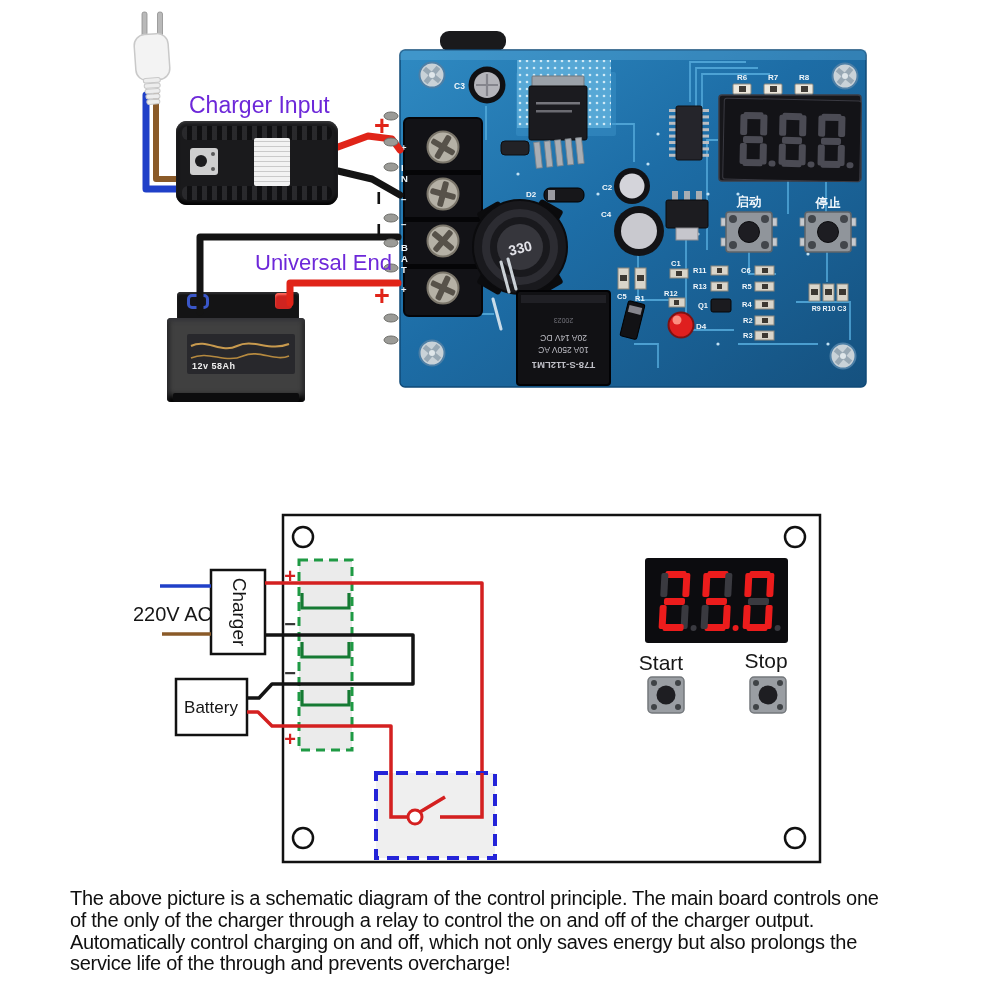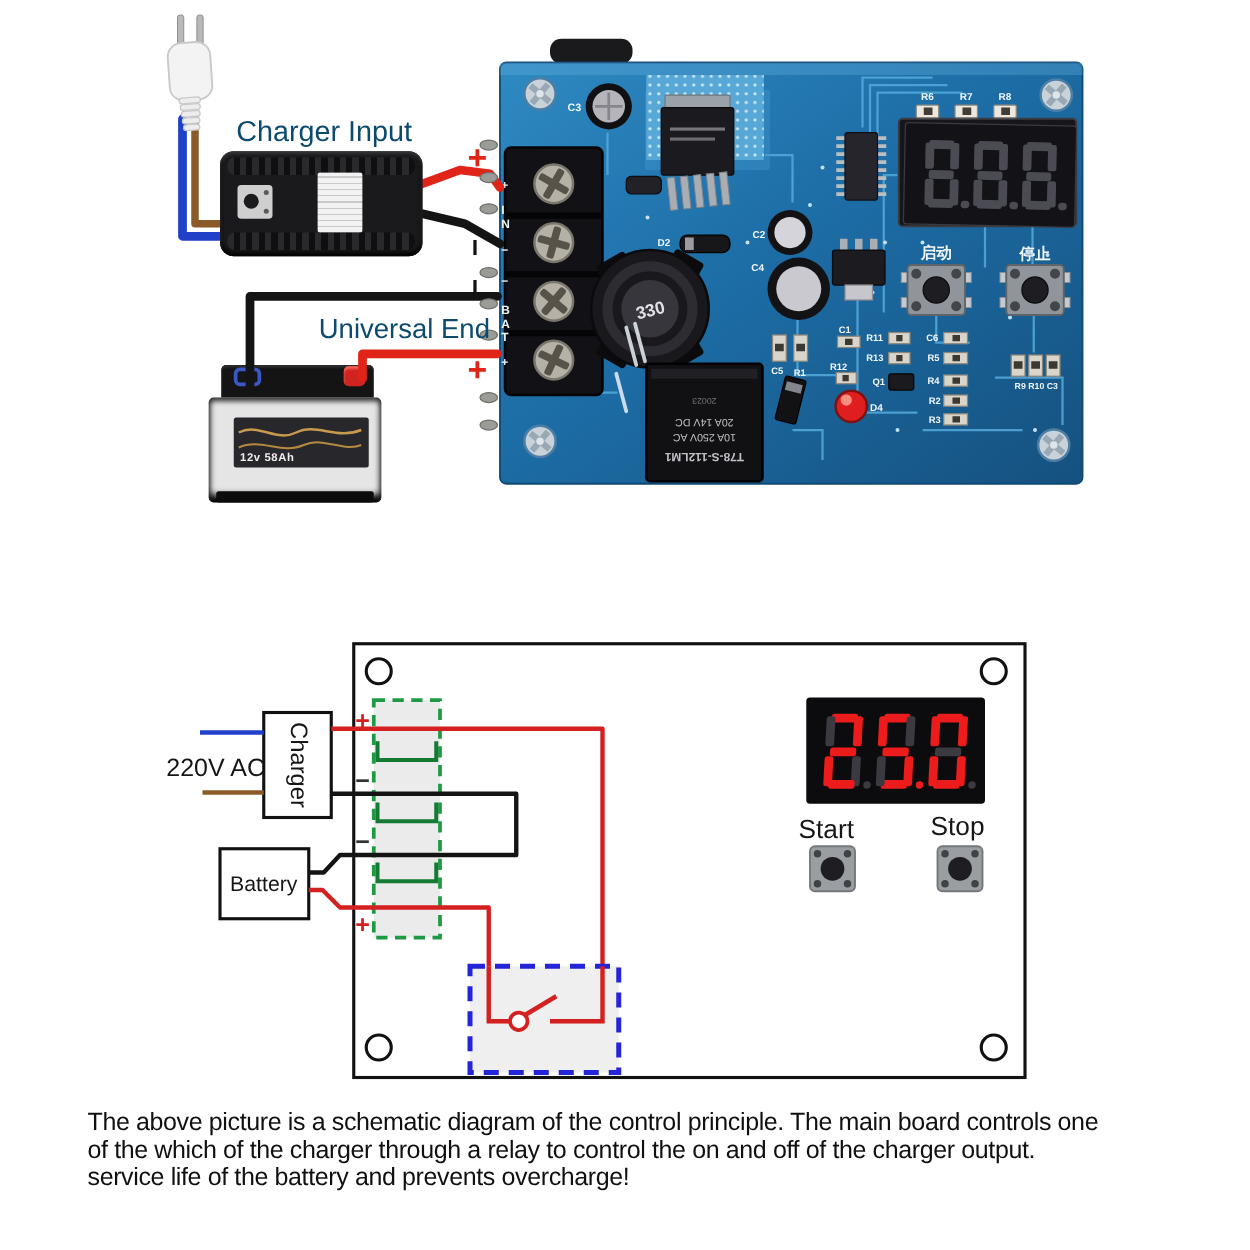--- a/index.html
+++ b/index.html
@@ -1,19 +1,19 @@
 <!DOCTYPE html>
 <html style="--wire-red: #e02418; --wire-black: #141414; --wire-blue: #2040c8; --wire-brown: #8a5a28; --green-dash: #1f9a44; --green-contact: #157a33; --relay-dash: #2424d8; --schematic-red: #d42020;"><head>
 <meta charset="utf-8">
 <style>
   html,body{margin:0;padding:0;background:#ffffff;}
   body{font-family:"Liberation Sans", sans-serif; color:#141414;}
   #canvas{position:relative;width:1000px;height:1000px;background:#ffffff;overflow:hidden;}
   .abs{position:absolute;}
-  .lbl{position:absolute;color:#0c4a6e;white-space:nowrap;}
+  .lbl{position:absolute;color:#6d28d9;white-space:nowrap;}
 
   
   #charger-body{left:176px;top:121px;width:162px;height:84px;background:#1a1a1c;border-radius:11px;
     box-shadow:inset 0 2px 3px #38383a, inset 0 -3px 4px #000;}
   .ribs{position:absolute;left:6px;right:6px;height:14px;border-radius:6px;opacity:.9;
     background:repeating-linear-gradient(90deg,#2b2b2e 0 5px,#0e0e10 5px 10px);}
   #charger-panel{position:absolute;left:14px;top:27px;width:28px;height:27px;background:#cfcfcf;border-radius:3px;}
   #charger-led{position:absolute;left:5px;top:7px;width:12px;height:12px;background:#1c1c1e;border-radius:50%;}
   .panel-dot{position:absolute;width:4px;height:4px;border-radius:50%;background:#5a5a5a;}
   #charger-label-sticker{position:absolute;left:78px;top:17px;width:36px;height:48px;background:#f2f2f2;border-radius:2px;
@@ -21,21 +21,21 @@
 
   
   .mark{position:absolute;font-weight:bold;font-size:27px;line-height:20px;}
   .mark.red{color:#e02418;}
   .mark.bar{color:#121212;transform:rotate(90deg);font-size:24px;}
 
   
   #battery{left:167px;top:288px;width:140px;height:122px;}
   #battery-top{position:absolute;left:10px;top:4px;width:122px;height:32px;background:#141415;border-radius:4px;
     box-shadow:inset 0 2px 2px #2e2e30;}
-  #battery-front{position:absolute;left:0px;top:30px;width:138px;height:84px;background:#e5e5e5;border-radius:4px;
+  #battery-front{position:absolute;left:0px;top:30px;width:138px;height:84px;background:#404040;border-radius:4px;
     box-shadow:inset 0 3px 4px #343438, inset 0 -6px 6px #000;}
   #battery-base{position:absolute;left:6px;bottom:0px;width:126px;height:9px;background:#0c0c0d;border-radius:2px;}
   #battery-band{position:absolute;left:20px;top:16px;width:108px;height:40px;background:#28282c;border-radius:2px;overflow:hidden;}
   #battery-spec{position:absolute;left:5px;bottom:3px;color:#efefef;font-size:9px;font-weight:bold;letter-spacing:.5px;}
   #neg-terminal{position:absolute;left:20px;top:6px;width:22px;height:15px;background:#151517;border:3px solid #3a57c8;border-radius:5px;box-sizing:border-box;}
   #pos-terminal{position:absolute;left:108px;top:5px;width:17px;height:16px;background:#cf2420;border-radius:4px;box-shadow:inset 0 2px 2px #ff6b5e;}
 
   
   .sevenseg{position:absolute;display:flex;align-items:center;justify-content:center;border-radius:3px;}
   .d7{position:relative;width:var(--w);height:var(--h);transform:skewX(var(--sk,0deg));flex:none;}
@@ -593,17 +593,18 @@
         <div class="sg h d" style="background: rgb(236, 28, 28);"></div>
         <div class="sg v e" style="background: rgb(236, 28, 28);"></div>
         <div class="sg v f" style="background: rgb(236, 28, 28);"></div>
         <div class="sg h g" style="background: rgb(58, 58, 64);"></div>
         <div class="dpt" style="background: rgb(58, 58, 64);"></div>
       </div>
     </div>
 
   <div id="description" class="abs">
     <div>The above picture is a schematic diagram of the control principle. The main board controls one</div>
-    <div>of the which of the charger through a relay to control the on and off of the charger output.</div>
-    <div>service life of the battery and prevents overcharge!</div>
+    <div>of the only of the charger through a relay to control the on and off of the charger output.</div>
+    <div>Automatically control charging on and off, which not only saves energy but also prolongs the</div>
+    <div>service life of the through and prevents overcharge!</div>
   </div>
 
 </div>
 
 </body></html>

